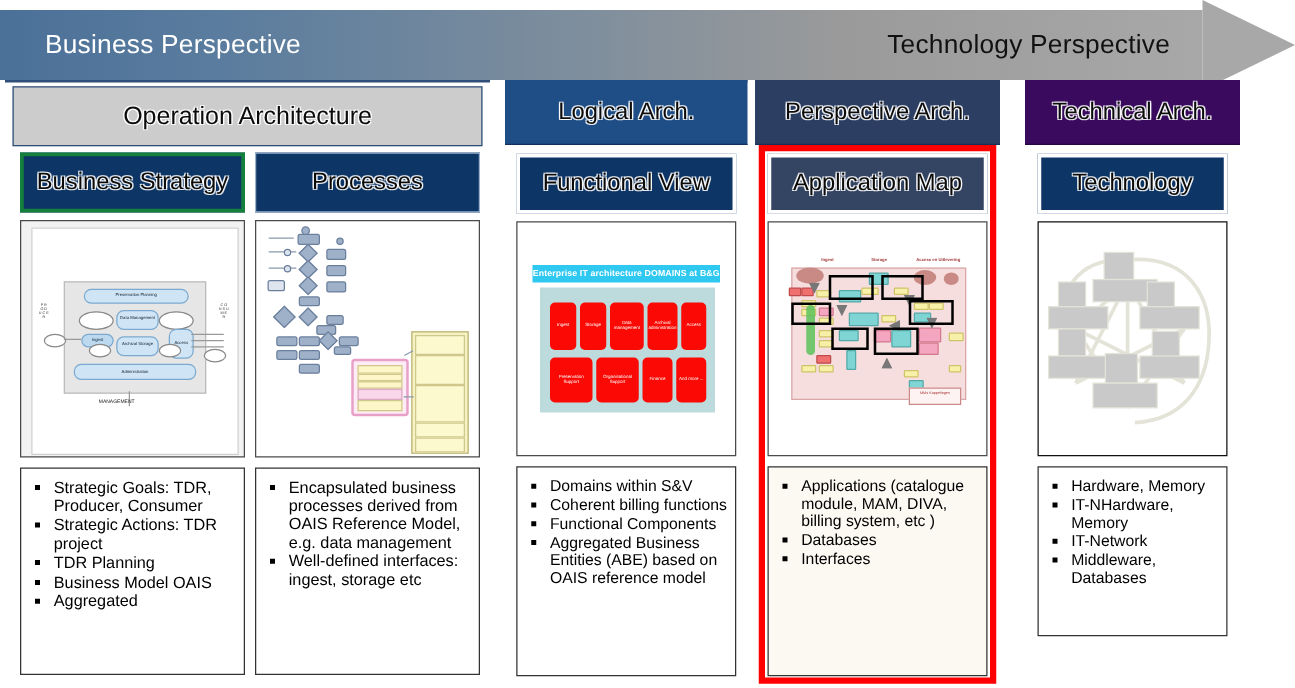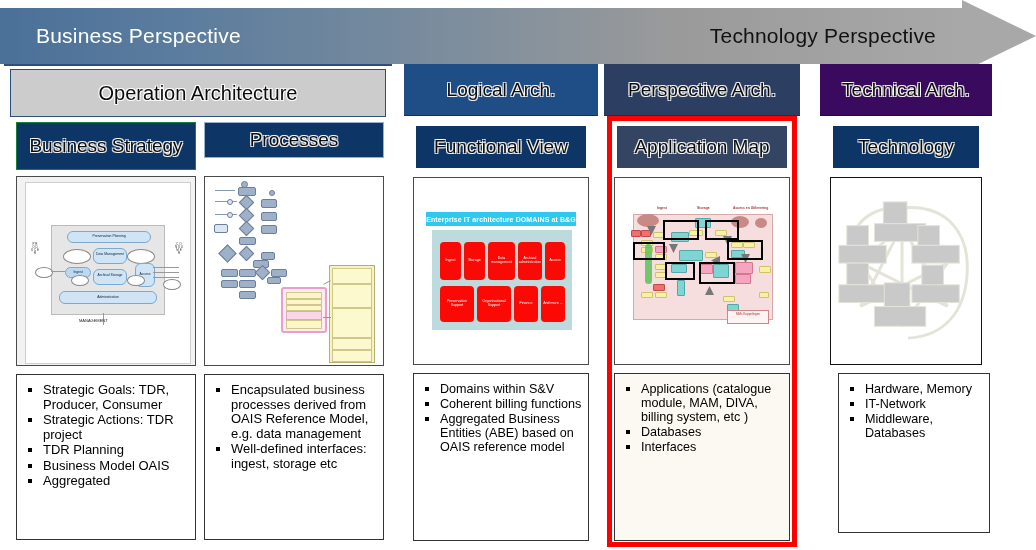--- a/index.html
+++ b/index.html
@@ -130,24 +130,24 @@
     color: #0b0b0b;
     background: #0d3565;
     text-shadow:
       -1px -1px 0 rgba(255,255,255,.85),
        1px -1px 0 rgba(255,255,255,.85),
       -1px  1px 0 rgba(255,255,255,.85),
        1px  1px 0 rgba(255,255,255,.85);
   }
   #sub-business-strategy {
     left: 12px; top: 58px; width: 180px; height: 48px;
-    border: 1px solid #15803d;
+    border: 3px solid #15803d;
   }
   #sub-processes {
-    left: 200px; top: 58px; width: 180px; height: 36px;
+    left: 200px; top: 58px; width: 180px; height: 48px;
     border: 1px solid #9ab0cc;
   }
   #sub-functional-view {
     left: 9px; top: 59px; width: 176px; height: 48px;
     border: 3px solid #ffffff;
   }
   #sub-application-map {
     left: 10px; top: 59px; width: 176px; height: 48px;
     background: #344463;
     border: 3px solid #ffffff;
@@ -177,21 +177,21 @@
     box-sizing: border-box;
     background: #ffffff;
     border: 1px solid #333333;
     padding: 8px 6px 4px 4px;
     overflow: hidden;
   }
   #bul-strategy   { left: 12px;  top: 310px; width: 180px; height: 166px; }
   #bul-processes  { left: 200px; top: 310px; width: 180px; height: 166px; }
   #bul-functional { left: 9px;   top: 309px; width: 176px; height: 168px; }
   #bul-appmap     { left: 10px;  top: 309px; width: 176px; height: 168px; background:#fbf9f1; }
-  #bul-technology { left: 18px;  top: 309px; width: 152px; height: 160px; }
+  #bul-technology { left: 10px;  top: 309px; width: 152px; height: 136px; }
 
   .bullets ul {
     list-style: none;
     margin: 0;
     padding: 0;
   }
   .bullets li {
     position: relative;
     padding-left: 22px;
     margin-bottom: 1px;
@@ -427,20 +427,21 @@
         <div class="fv-box" style="left:45px;top:56px;width:34px;height:36px;">Organisational Support</div>
         <div class="fv-box" style="left:82px;top:56px;width:24px;height:36px;">Finance</div>
         <div class="fv-box" style="left:109px;top:56px;width:24px;height:36px;">And more ...</div>
       </div>
     </div>
 
     <div class="bullets" id="bul-functional">
       <ul>
         <li>Domains within S&amp;V</li>
         <li>Coherent  billing functions</li>
+        <li>Functional Components</li>
         <li>Aggregated Business  Entities (ABE) based  on OAIS reference model</li>
       </ul>
     </div>
   </div>
 
   <div class="column" id="col-app">
     <div class="col-frame"></div>
 
     <div class="col-title">Perspective Arch.</div>
 
@@ -558,19 +559,20 @@
           <rect x="82" y="108" width="48" height="18"></rect>
           <rect x="54" y="106" width="26" height="24"></rect>
           <rect x="44" y="130" width="52" height="20"></rect>
         </g>
       </svg>
     </div>
 
     <div class="bullets" id="bul-technology">
       <ul>
         <li>Hardware, Memory</li>
+        <li>IT-NHardware, Memory</li>
         <li>IT-Network</li>
         <li>Middleware, Databases</li>
       </ul>
     </div>
   </div>
 
 </div>
 
 </body></html>

